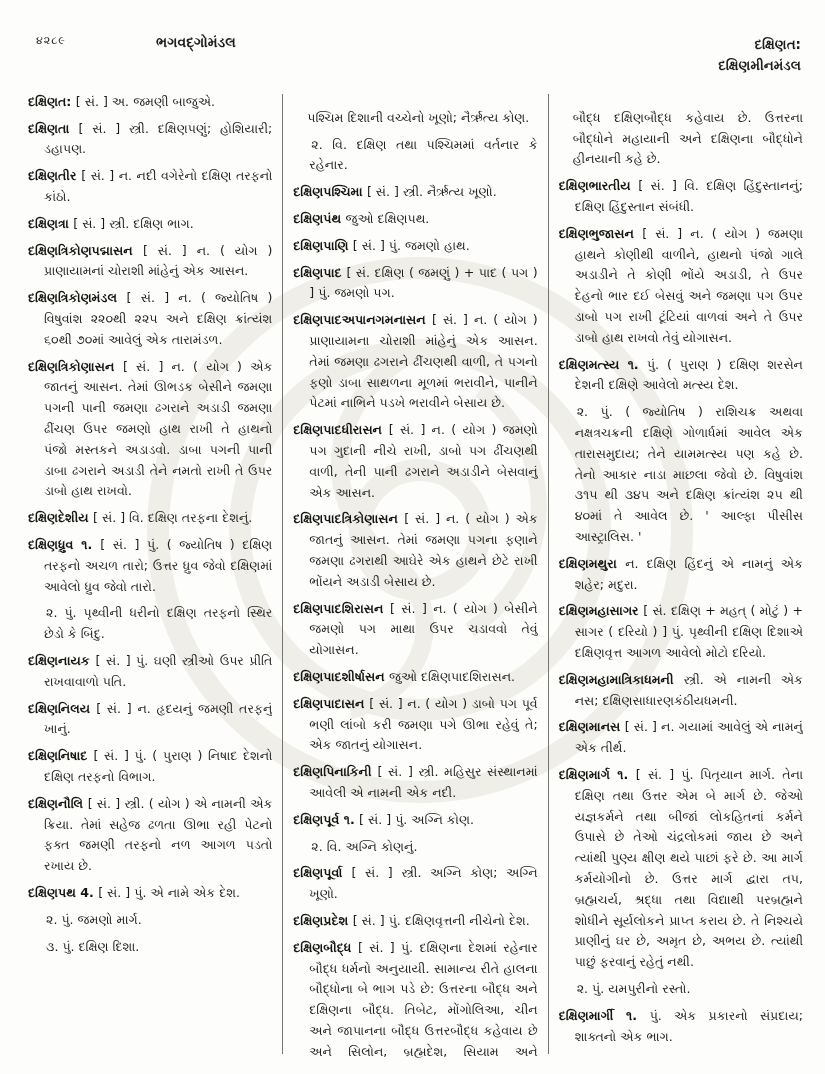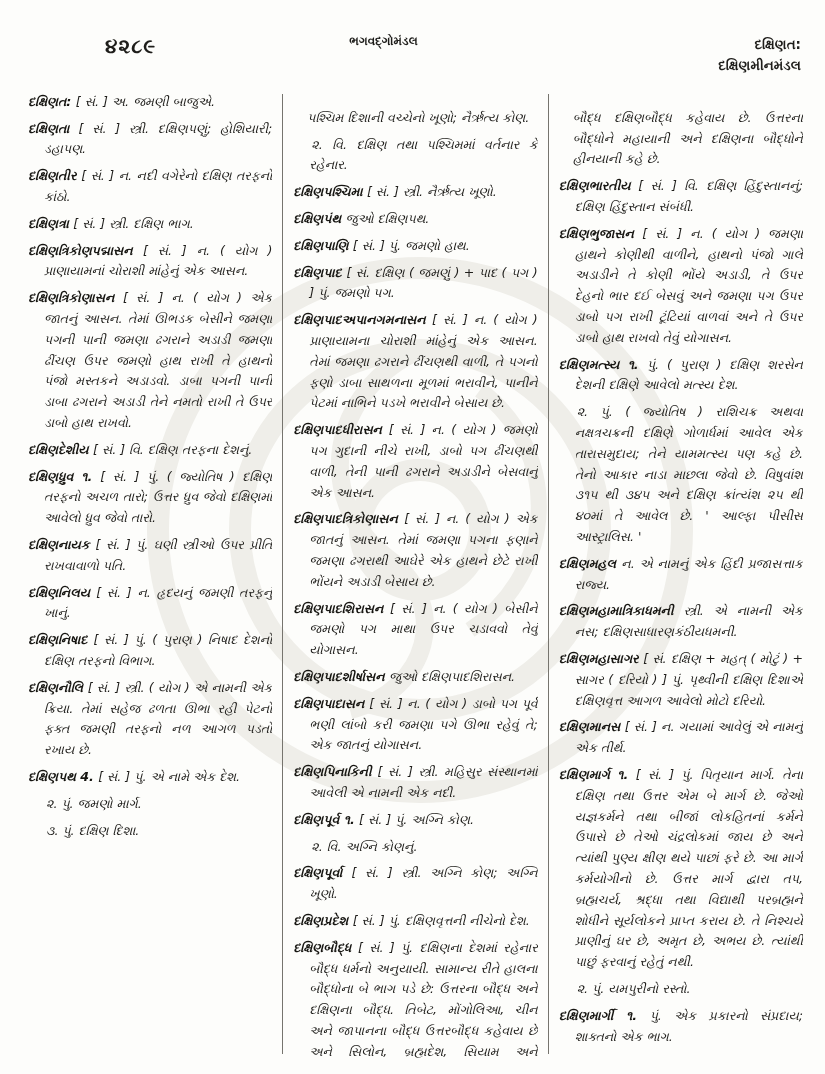--- a/index.html
+++ b/index.html
@@ -20,35 +20,34 @@
   .watermark{
     position:absolute;left:130px;top:240px;width:580px;height:580px;
     z-index:0;opacity:1;pointer-events:none;
   }
   .header{
     position:relative;z-index:2;
     display:flex;align-items:flex-start;
     padding:34px 24px 0 36px;
   }
   .pageno{
-    width:120px;font-weight:bold;font-size:20px;letter-spacing:1px;text-align:right;
+    width:120px;font-weight:normal;font-size:11px;letter-spacing:1px;
   }
   .title{
-    flex:1;text-align:center;font-weight:bold;font-size:12px;
+    flex:1;font-weight:bold;font-size:14px;
   }
   .guide{
     width:190px;text-align:right;font-weight:bold;font-size:13.5px;line-height:1.55;
   }
   .columns{
     position:relative;z-index:1;
     display:flex;
     margin:16px 22px 0 28px;
     height:968px;
     overflow:hidden;
-    font-style:italic;
   }
   .col{
     flex:1 1 0;
     overflow:hidden;
     font-size:12.6px;
     line-height:20.8px;
     text-align:justify;
   }
   .col-gap{
     width:1px;background:#76746e;margin:2px 10px 6px 10px;flex:0 0 1px;
@@ -93,23 +92,25 @@
     </div>
   </div>
 
   <div class="columns">
     <div class="col">
         <p class="entry"><b>દક્ષિણત: </b>[ સં. ] અ. જમણી બાજુએ.</p>
         <p class="entry"><b>દક્ષિણતા </b>[ સં. ] સ્ત્રી. દક્ષિણપણું; હોશિયારી; ડહાપણ.</p>
         <p class="entry"><b>દક્ષિણતીર </b>[ સં. ] ન. નદી વગેરેનો દક્ષિણ તરફનો કાંઠો.</p>
         <p class="entry"><b>દક્ષિણત્રા </b>[ સં. ] સ્ત્રી. દક્ષિણ ભાગ.</p>
         <p class="entry"><b>દક્ષિણત્રિકોણપદ્માસન </b>[ સં. ] ન. ( યોગ ) પ્રાણાયામનાં ચોરાશી માંહેનું એક આસન.</p>
+        <p class="entry"><b>દક્ષિણત્રિકોણમંડલ </b>[ સં. ] ન. ( જ્યોતિષ ) વિષુવાંશ ૨૨૦થી ૨૨૫ અને દક્ષિણ ક્રાંત્યંશ ૬૦થી ૭૦માં આવેલું એક તારામંડળ.</p>
         <p class="entry"><b>દક્ષિણત્રિકોણાસન </b>[ સં. ] ન. ( યોગ ) એક જાતનું આસન. તેમાં ઊભડક બેસીને જમણા પગની પાની જમણા ઢગરાને અડાડી જમણા ઢીંચણ ઉપર જમણો હાથ રાખી તે હાથનો પંજો મસ્તકને અડાડવો. ડાબા પગની પાની ડાબા ઢગરાને અડાડી તેને નમતો રાખી તે ઉપર ડાબો હાથ રાખવો.</p>
         <p class="entry"><b>દક્ષિણદેશીય </b>[ સં. ] વિ. દક્ષિણ તરફના દેશનું.</p>
         <p class="entry"><b>દક્ષિણધ્રુવ ૧. </b>[ સં. ] પું. ( જ્યોતિષ ) દક્ષિણ તરફનો અચળ તારો; ઉત્તર ધ્રુવ જેવો દક્ષિણમાં આવેલો ધ્રુવ જેવો તારો.</p>
+        <p class="sub">૨. પું. પૃથ્વીની ધરીનો દક્ષિણ તરફનો સ્થિર છેડો કે બિંદુ.</p>
         <p class="entry"><b>દક્ષિણનાયક </b>[ સં. ] પું. ઘણી સ્ત્રીઓ ઉપર પ્રીતિ રાખવાવાળો પતિ.</p>
         <p class="entry"><b>દક્ષિણનિલય </b>[ સં. ] ન. હૃદયનું જમણી તરફનું ખાનું.</p>
         <p class="entry"><b>દક્ષિણનિષાદ </b>[ સં. ] પું. ( પુરાણ ) નિષાદ દેશનો દક્ષિણ તરફનો વિભાગ.</p>
         <p class="entry"><b>દક્ષિણનૌલિ </b>[ સં. ] સ્ત્રી. ( યોગ ) એ નામની એક ક્રિયા. તેમાં સહેજ ઢળતા ઊભા રહી પેટનો ફક્ત જમણી તરફનો નળ આગળ પડતો રખાય છે.</p>
         <p class="entry"><b>દક્ષિણપથ 4. </b>[ સં. ] પું. એ નામે એક દેશ.</p>
         <p class="sub">૨. પું. જમણો માર્ગ.</p>
         <p class="sub">૩. પું. દક્ષિણ દિશા.</p>
       </div>
     <div class="col-gap"></div>
     <div class="col">
@@ -132,23 +133,23 @@
         <p class="entry"><b>દક્ષિણપ્રદેશ </b>[ સં. ] પું. દક્ષિણવૃત્તની નીચેનો દેશ.</p>
         <p class="entry"><b>દક્ષિણબૌદ્ધ </b>[ સં. ] પું. દક્ષિણના દેશમાં રહેનાર બૌદ્ધ ધર્મનો અનુયાયી. સામાન્ય રીતે હાલના બૌદ્ધોના બે ભાગ પડે છે: ઉત્તરના બૌદ્ધ અને દક્ષિણના બૌદ્ધ. તિબેટ, મોંગોલિઆ, ચીન અને જાપાનના બૌદ્ધ ઉત્તરબૌદ્ધ કહેવાય છે અને સિલોન, બ્રહ્મદેશ, સિયામ અને કામ્બોડિઆના</p>
       </div>
     <div class="col-gap"></div>
     <div class="col">
         <p class="cont">બૌદ્ધ દક્ષિણબૌદ્ધ કહેવાય છે. ઉત્તરના બૌદ્ધોને મહાયાની અને દક્ષિણના બૌદ્ધોને હીનયાની કહે છે.</p>
         <p class="entry"><b>દક્ષિણભારતીય </b>[ સં. ] વિ. દક્ષિણ હિંદુસ્તાનનું; દક્ષિણ હિંદુસ્તાન સંબંધી.</p>
         <p class="entry"><b>દક્ષિણભુજાસન </b>[ સં. ] ન. ( યોગ ) જમણા હાથને કોણીથી વાળીને, હાથનો પંજો ગાલે અડાડીને તે કોણી ભોંયે અડાડી, તે ઉપર દેહનો ભાર દઈ બેસવું અને જમણા પગ ઉપર ડાબો પગ રાખી ટૂંટિયાં વાળવાં અને તે ઉપર ડાબો હાથ રાખવો તેવું યોગાસન.</p>
         <p class="entry"><b>દક્ષિણમત્સ્ય ૧. </b>પું. ( પુરાણ ) દક્ષિણ શરસેન દેશની દક્ષિણે આવેલો મત્સ્ય દેશ.</p>
         <p class="sub">૨. પું. ( જ્યોતિષ ) રાશિચક્ર અથવા નક્ષત્રચક્રની દક્ષિણે ગોળાર્ધમાં આવેલ એક તારાસમુદાય; તેને યામમત્સ્ય પણ કહે છે. તેનો આકાર નાડા માછલા જેવો છે. વિષુવાંશ ૩૧૫ થી ૩૪૫ અને દક્ષિણ ક્રાંત્યંશ ૨૫ થી ૪૦માં તે આવેલ છે. ' આલ્ફા પીસીસ આસ્ટ્રાલિસ. '</p>
-        <p class="entry"><b>દક્ષિણમહલ </b>ન. એ નામનું એક હિંદી પ્રજાસત્તાક રાજ્ય.</p>
+        <p class="entry"><b>દક્ષિણમથુરા </b>ન. દક્ષિણ હિંદનું એ નામનું એક શહેર; મદુરા.</p>
+        <p class="entry"><b>દક્ષિણમહાસાગર </b>[ સં. દક્ષિણ + મહત્ ( મોટું ) + સાગર ( દરિયો ) ] પું. પૃથ્વીની દક્ષિણ દિશાએ દક્ષિણવૃત્ત આગળ આવેલો મોટો દરિયો.</p>
         <p class="entry"><b>દક્ષિણમહામાત્રિકાધમની </b>સ્ત્રી. એ નામની એક નસ; દક્ષિણસાધારણકંઠીયધમની.</p>
-        <p class="entry"><b>દક્ષિણમહાસાગર </b>[ સં. દક્ષિણ + મહત્ ( મોટું ) + સાગર ( દરિયો ) ] પું. પૃથ્વીની દક્ષિણ દિશાએ દક્ષિણવૃત્ત આગળ આવેલો મોટો દરિયો.</p>
         <p class="entry"><b>દક્ષિણમાનસ </b>[ સં. ] ન. ગયામાં આવેલું એ નામનું એક તીર્થ.</p>
         <p class="entry"><b>દક્ષિણમાર્ગ ૧. </b>[ સં. ] પું. પિતૃયાન માર્ગ. તેના દક્ષિણ તથા ઉત્તર એમ બે માર્ગ છે. જેઓ યજ્ઞકર્મને તથા બીજાં લોકહિતનાં કર્મને ઉપાસે છે તેઓ ચંદ્રલોકમાં જાય છે અને ત્યાંથી પુણ્ય ક્ષીણ થયે પાછાં ફરે છે. આ માર્ગ કર્મયોગીનો છે. ઉત્તર માર્ગ દ્વારા તપ, બ્રહ્મચર્ય, શ્રદ્ધા તથા વિદ્યાથી પરબ્રહ્મને શોધીને સૂર્યલોકને પ્રાપ્ત કરાય છે. તે નિશ્ચયે પ્રાણીનું ઘર છે, અમૃત છે, અભય છે. ત્યાંથી પાછું ફરવાનું રહેતું નથી.</p>
         <p class="sub">૨. પું. યમપુરીનો રસ્તો.</p>
         <p class="entry"><b>દક્ષિણમાર્ગી ૧. </b>પું. એક પ્રકારનો સંપ્રદાય; શાક્તનો એક ભાગ.</p>
       </div>
   </div>
 
 </div>
 
 </body></html>

